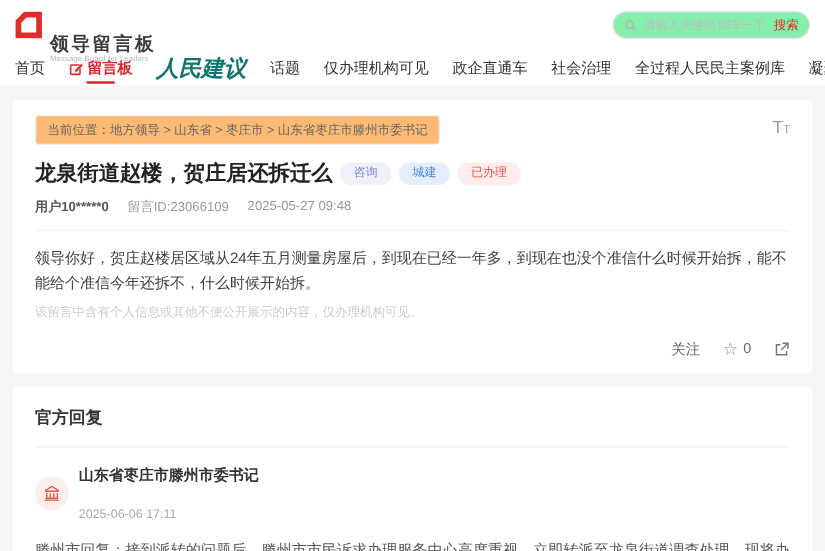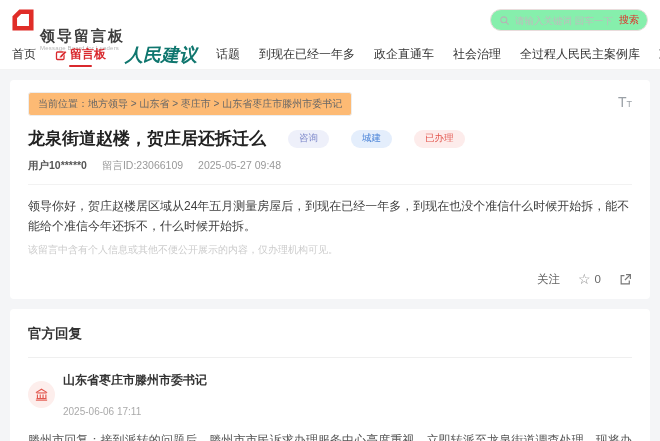--- a/index.html
+++ b/index.html
@@ -40,21 +40,21 @@
 
   
   .crumb-row { display:flex; align-items:flex-start; justify-content:space-between; }
   .crumb { font-size:10px; color:#666; border:1px solid #ededed; background:#fdba74;
     border-radius:3px; padding:4px 9px; cursor:pointer; }
   .font-toggle { color:#9aa0a6; cursor:pointer; line-height:1; padding-top:2px; }
   .font-toggle .big { font-size:14px; }
   .font-toggle .small { font-size:9px; }
 
   
-  .title-row { margin-top:11px; display:flex; align-items:center; gap:22px; }
+  .title-row { margin-top:11px; display:flex; align-items:center; gap:6px; }
   .msg-title { font-size:17px; font-weight:bold; color:#222; }
   .tag { font-size:9.5px; padding:2.5px 11px; border-radius:10px; white-space:nowrap; }
   .tag-blue1 { background:#eef0fa; color:#7b86c9; }
   .tag-blue2 { background:#e4eefc; color:#4c85d8; }
   .tag-red  { background:#fdeceb; color:#e2524a; }
 
   
   .meta { margin-top:9px; display:flex; gap:15px; font-size:10.5px; color:#999;
     padding-bottom:11px; border-bottom:1px solid #f2f2f2; }
   .meta .user { color:#555; font-weight:bold; }
@@ -109,21 +109,21 @@
   <span class="nav-item">首页</span>
   <span class="nav-item active">
     <svg class="edit-ico" viewBox="0 0 24 24">
       <rect x="3" y="6" width="15" height="15" rx="2" fill="none" stroke="#d9282d" stroke-width="2.6"></rect>
       <path d="M10 14 L20 3.5 l3 3 L13 17 l-4.2 1.2 z" fill="#d9282d" stroke="#fff" stroke-width="1"></path>
     </svg>
     <span>留言板</span>
   </span>
   <span class="nav-item brand">人民建议</span>
   <span class="nav-item">话题</span>
-  <span class="nav-item">到现在已经一年多</span>
+  <span class="nav-item">仅办理机构可见</span>
   <span class="nav-item">政企直通车</span>
   <span class="nav-item">社会治理</span>
   <span class="nav-item">全过程人民民主案例库</span>
   <span class="nav-item">凝聚服务群众</span>
 </div>
 
 <div class="card">
   <div class="crumb-row">
     <span class="crumb">当前位置：地方领导 &gt; 山东省 &gt; 枣庄市 &gt; 山东省枣庄市滕州市委书记</span>
     <span class="font-toggle"><span class="big">T</span><span class="small">T</span></span>

